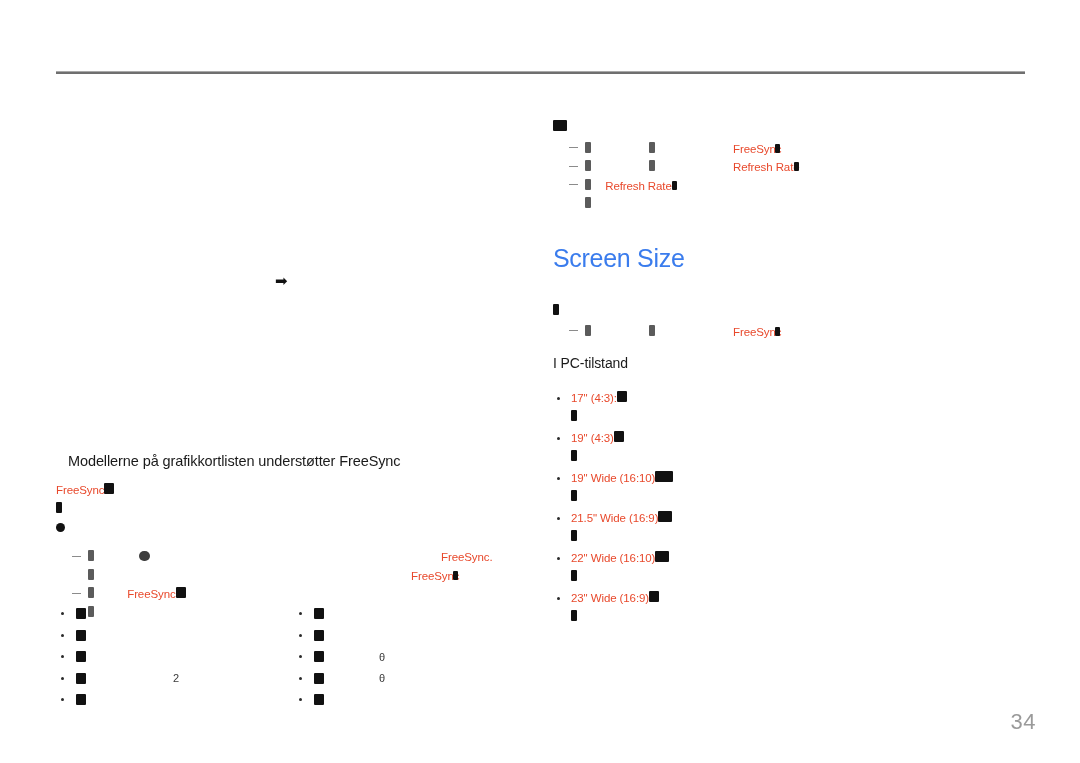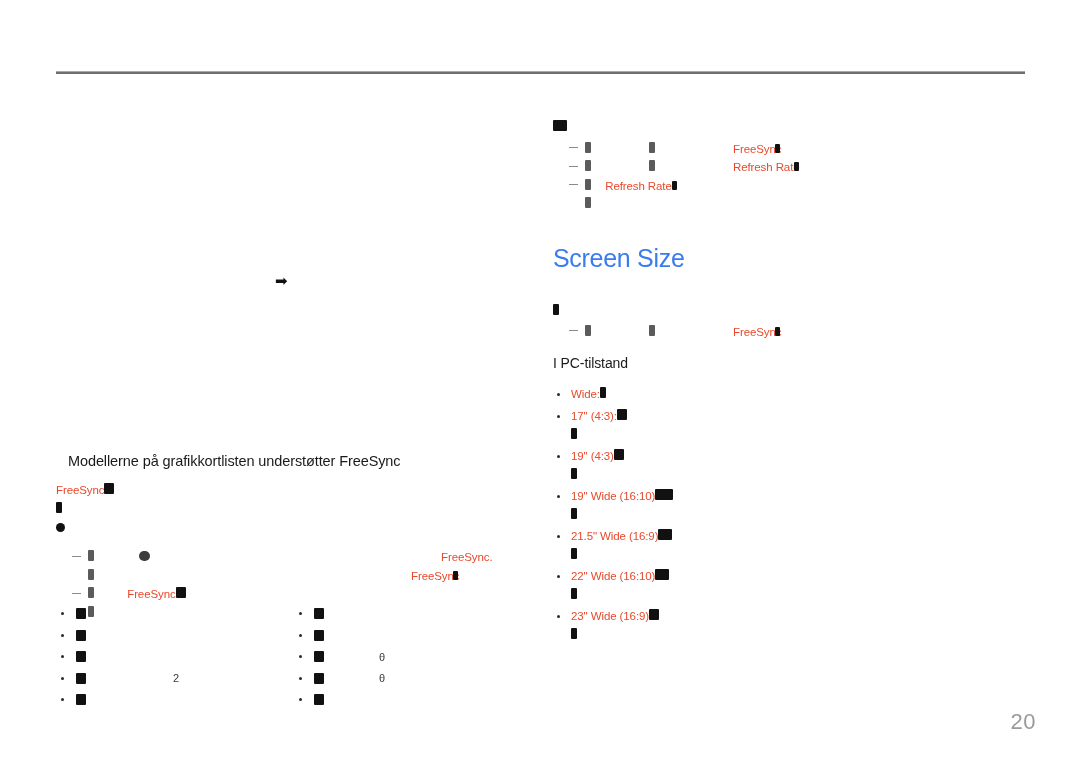--- a/index.html
+++ b/index.html
@@ -337,23 +337,20 @@
     </div>
 
     <div style="height:14px"></div>
 
     <h2 class="h2-black">I PC-tilstand</h2>
 
     <div style="height:10px"></div>
 
     <div style="height:4px"></div>
 
-    <div class="bullet-item">
-      <span class="red">Wide:</span><span class="tofu t1"></span>
-    </div>
     <div style="height:4px"></div>
 
     <div class="bullet-item">
       <span class="red">17" (4:3):</span><span class="tofu t2"></span>
     </div>
     <div class="bullet-sub">
       <span class="tofu t1"></span>
     </div>
     <div style="height:4px"></div>
 
@@ -390,15 +387,15 @@
     <div style="height:4px"></div>
 
     <div class="bullet-item">
       <span class="red">23" Wide (16:9)</span><span class="tofu t2"></span>
     </div>
     <div class="bullet-sub">
       <span class="tofu t1"></span>
     </div>
   </div>
 
-  <div class="page-number">20</div>
+  <div class="page-number">34</div>
 
 </div>
 
 </body></html>

